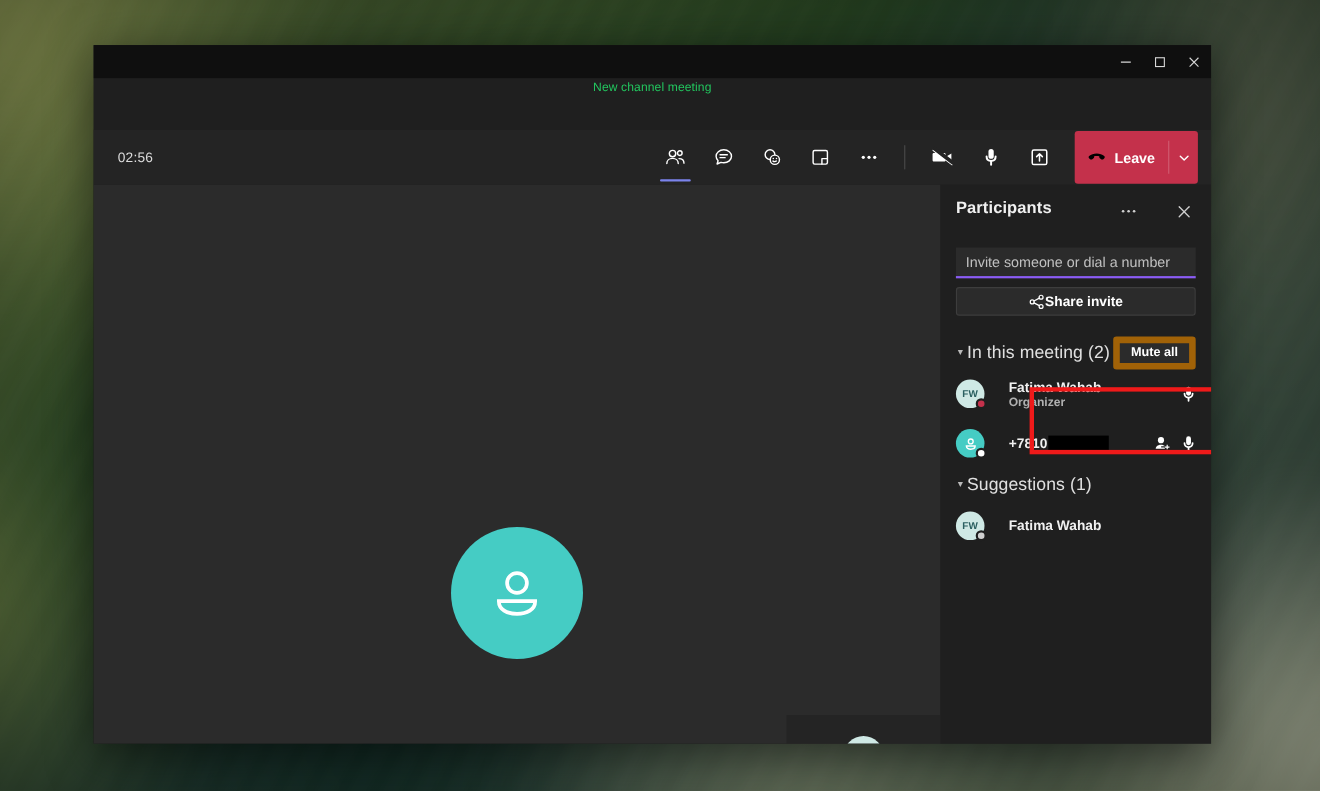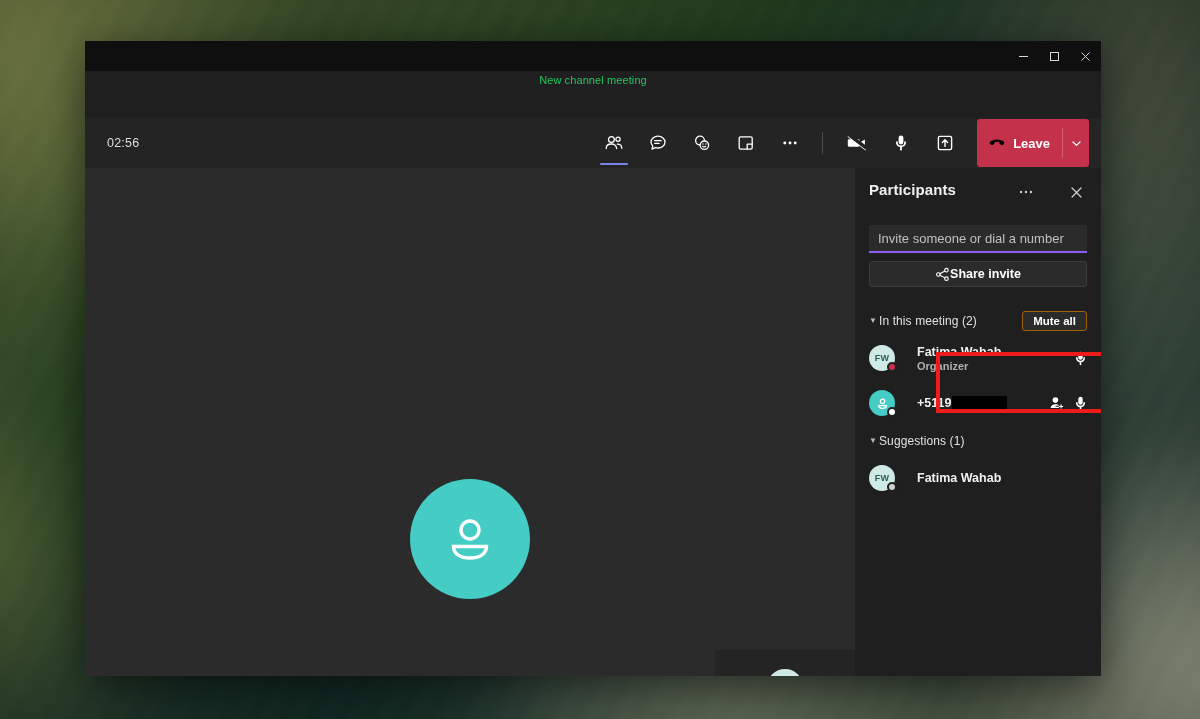--- a/index.html
+++ b/index.html
@@ -134,23 +134,23 @@
     width:100%; height:26px; margin-top:8px;
     background:#2b2b2b; border:1px solid #3d3d3d; border-radius:3px;
     display:flex; align-items:center; justify-content:center; gap:0;
     color:#fff; font-size:12.5px; font-weight:700;
   }
 
   .section-head {
     display:flex; align-items:center; margin-top:23px; height:22px;
   }
   .section-head .caret { width:10px; color:#b9b9b9; font-size:8px; line-height:1; }
-  .section-head .sh-label { font-size:12px; color:#e0e0e0; flex:1; letter-spacing:.1px; }
+  .section-head .sh-label { font-size:16px; color:#e0e0e0; flex:1; letter-spacing:.1px; }
   .mute-all {
-    background:#2b2b2b; border:1px solid #a16207; border-radius:3px;
+    background:#2b2b2b; border:6px solid #a16207; border-radius:3px;
     color:#fff; font-size:11.5px; font-weight:700; padding:3px 10px;
   }
 
   .prow { display:flex; align-items:center; height:38px; margin-top:7px; }
   .prow .av-wrap { position:relative; width:26px; height:26px; flex:0 0 26px; }
   .prow .av {
     width:26px; height:26px; border-radius:50%;
     display:flex; align-items:center; justify-content:center;
     font-size:9px; font-weight:600; letter-spacing:.2px;
   }
@@ -380,21 +380,21 @@
           <div class="av phone">
             <svg width="15" height="15" viewBox="0 0 24 24" fill="none" stroke="#ffffff" stroke-width="2">
               <circle cx="12" cy="8.5" r="3.5"></circle>
               <path d="M5.6 15.2h12.8c0 3-2.9 4.6-6.4 4.6s-6.4-1.6-6.4-4.6z"></path>
             </svg>
           </div>
           <div class="presence offline"></div>
         </div>
         <div class="pinfo">
           <div class="pname pname-row">
-            <span>+5119</span>
+            <span>+7810</span>
             <span class="redact-inline"></span>
           </div>
         </div>
         <div class="pacts">
           <span class="ic">
             <svg width="15" height="14" viewBox="0 0 17 15" fill="currentColor">
               <circle cx="6.6" cy="4" r="3.4"></circle>
               <path d="M.8 13.6c0-2.9 2.6-4.6 5.8-4.6 1.9 0 3.6.6 4.7 1.7H6.8v1.5h3.9c.1.4.2.9.2 1.4z"></path>
               <path d="M12.8 9.1h1.3v1.9H16v1.3h-1.9v1.9h-1.3v-1.9H11v-1.3h1.8z"></path>
             </svg>

